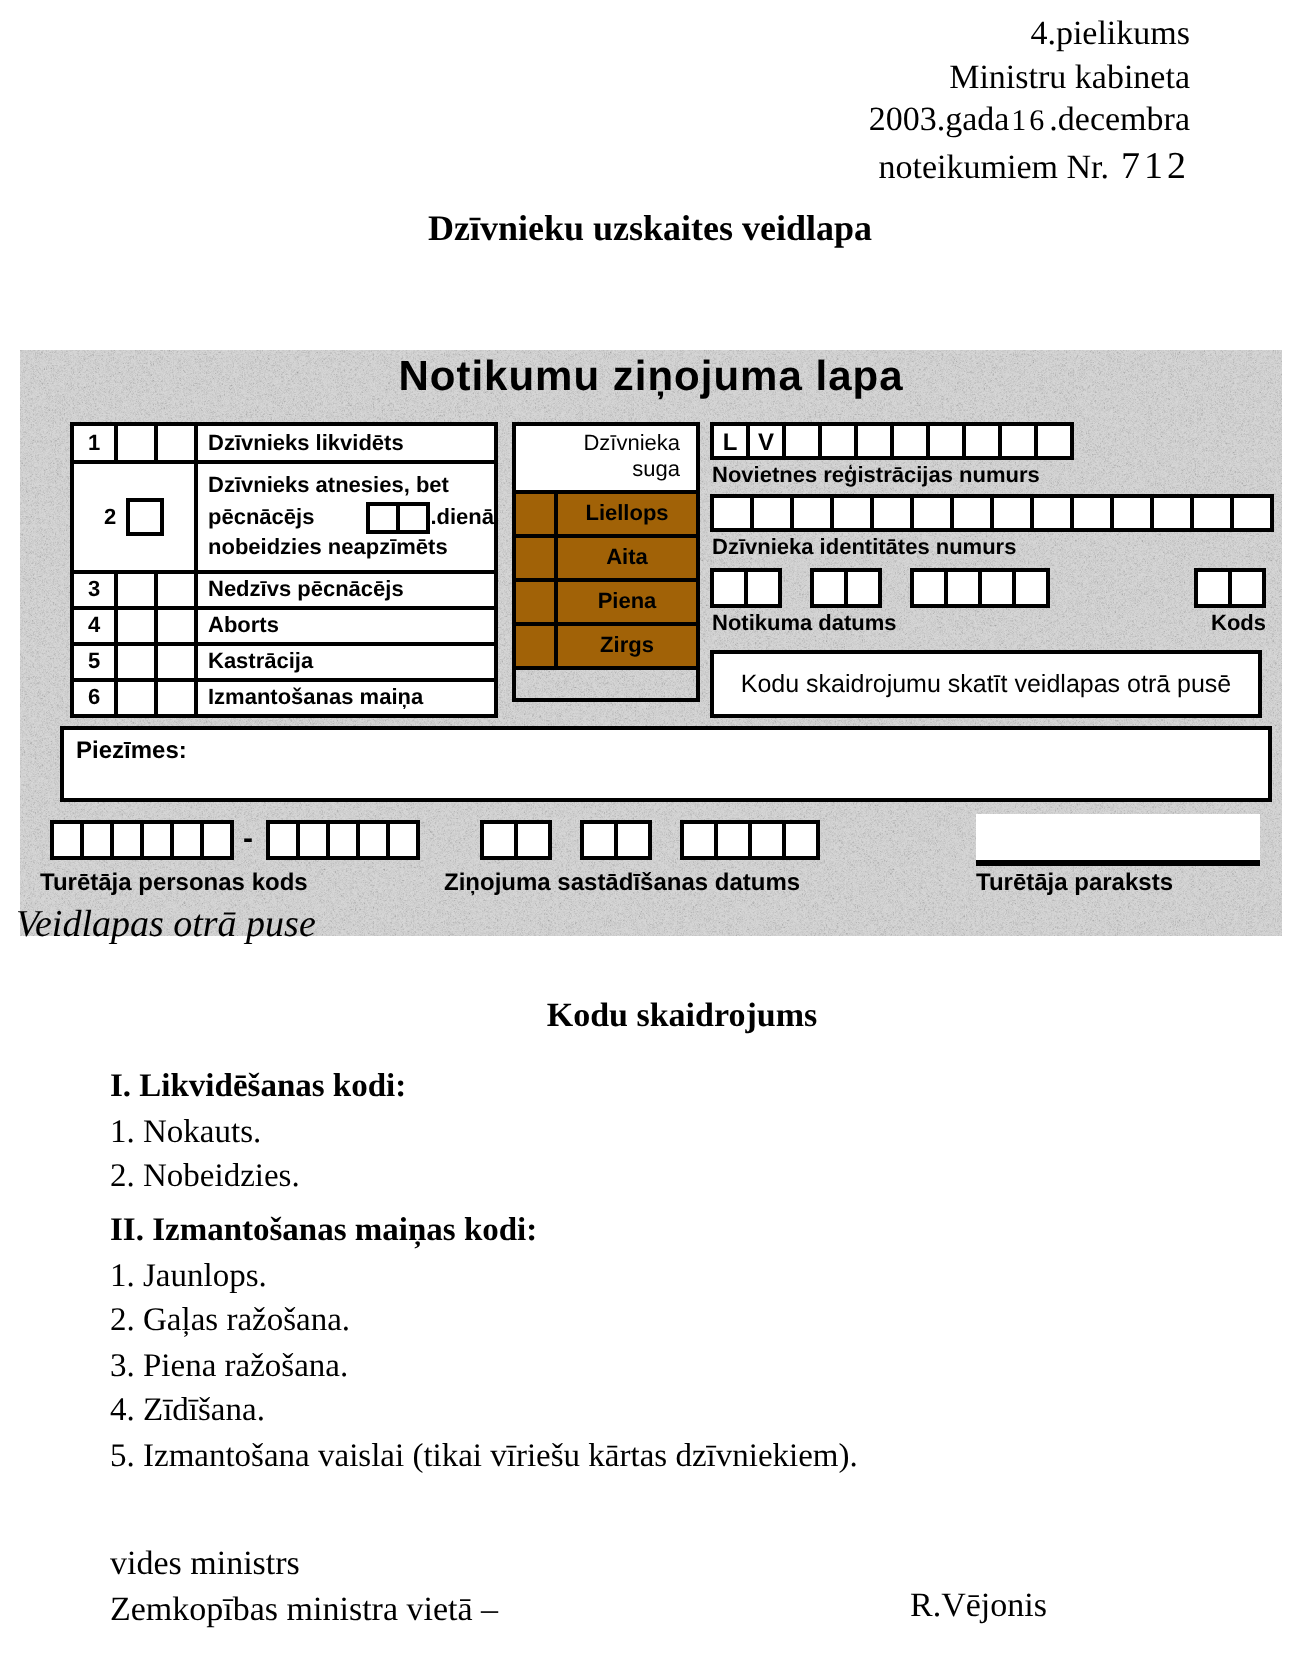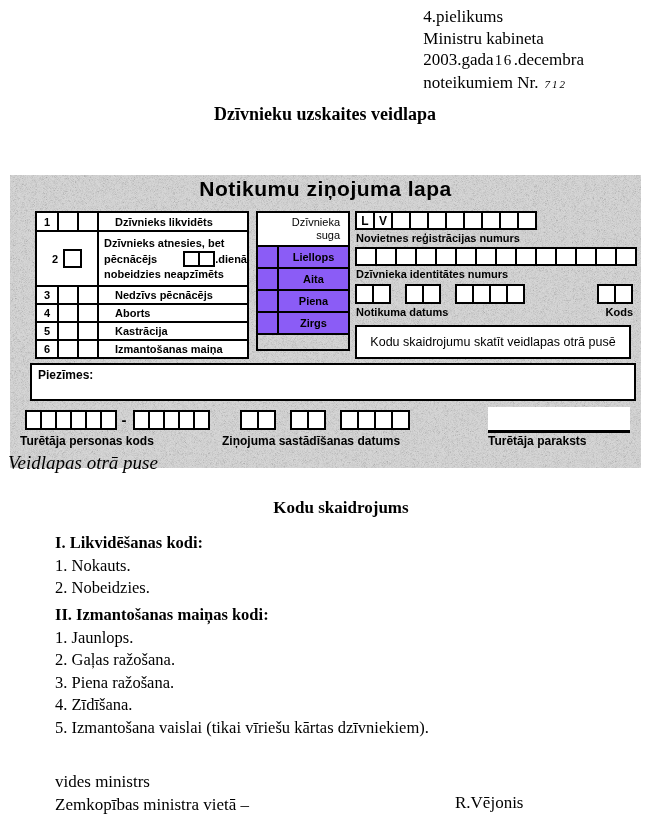--- a/index.html
+++ b/index.html
@@ -1,22 +1,22 @@
 <!DOCTYPE html>
 <html lang="lv"><head>
 <meta charset="utf-8">
 <style>
   html,body{margin:0;padding:0;background:#fff;}
   .page{position:relative;width:650px;height:827px;background:#fff;color:#000;
         font-family:"Liberation Serif",serif;overflow:hidden;}
 
   
-  .annex{position:absolute;top:6px;right:66px;
+  .annex{position:absolute;top:6px;right:55px;text-align:right;
          font-size:17px;line-height:21.5px;}
-  .filled{letter-spacing:2px;font-size:11px;margin-left:6px;font-style:italic;}
+  .filled{letter-spacing:2px;font-size:19px;margin-left:6px;}
   .filled-mid{letter-spacing:1.5px;font-size:15px;margin:0 1px;}
 
   .doc-title{position:absolute;top:104px;left:0;width:100%;text-align:center;
              font-weight:bold;font-size:18px;}
 
   
   .form{position:absolute;left:10px;top:147px;width:631px;height:293px;margin-top:28px;}
   .form-noise{position:absolute;left:0;top:0;}
   .form-header{position:absolute;left:0;top:2px;width:100%;text-align:center;
                font:bold 21px "Liberation Sans",sans-serif;letter-spacing:.5px;}
@@ -26,41 +26,41 @@
              border:2px solid #000;box-sizing:border-box;
              font-family:"Liberation Sans",sans-serif;}
   .evt-row{display:flex;background:#fff;border-bottom:2px solid #000;height:16px;}
   .evt-row.h1{height:17px;}
   .evt-row:last-child{border-bottom:none;}
   .evt-num{width:20px;flex:0 0 20px;border-right:2px solid #000;display:flex;
            align-items:center;justify-content:center;font-weight:bold;font-size:11px;}
   .evt-pair{width:38px;flex:0 0 38px;border-right:2px solid #000;display:flex;}
   .evt-pair span{flex:1;}
   .evt-pair span + span{border-left:2px solid #000;}
-  .evt-label{flex:1;display:flex;align-items:center;padding-left:16px;
+  .evt-label{flex:1;display:flex;align-items:center;padding-left:5px;
              font-weight:bold;font-size:11px;}
   .evt-row2{display:flex;background:#fff;border-bottom:2px solid #000;height:53px;}
   .evt2-left{width:60px;flex:0 0 60px;border-right:2px solid #000;display:flex;
              align-items:center;justify-content:center;gap:5px;
              font-weight:bold;font-size:11px;}
   .chk{width:15px;height:15px;border:2px solid #000;background:#fff;}
   .evt2-label{flex:1;padding:4px 0 12px 5px;font-weight:bold;font-size:11px;line-height:15px;}
   .l2{display:flex;align-items:center;}
   .mini-box{display:inline-flex;margin:0 0 0 26px;}
   .mini-box span{width:13px;height:12px;border:2px solid #000;background:#fff;}
   .mini-box span + span{border-left:none;}
 
   
   .sp-table{position:absolute;left:246px;top:36px;width:94px;height:140px;
             border:2px solid #000;box-sizing:border-box;
             font-family:"Liberation Sans",sans-serif;}
   .sp-header{height:30px;background:#fff;border-bottom:2px solid #000;display:flex;
              align-items:center;justify-content:center;text-align:right;
              font-weight:normal;font-size:11px;line-height:13px;padding:1px 8px;}
-  .sp-row{display:flex;height:20px;border-bottom:2px solid #000;background:#8b5cf6;}
+  .sp-row{display:flex;height:20px;border-bottom:2px solid #000;background:#a16207;}
   .sp-cb{width:19px;flex:0 0 19px;border-right:2px solid #000;}
   .sp-label{flex:1;display:flex;align-items:center;justify-content:center;
             font-weight:bold;font-size:11px;}
 
   
   .rc{position:absolute;left:345px;top:36px;width:282px;
       font-family:"Liberation Sans",sans-serif;}
   .cellrow{display:flex;padding-left:2px;}
   .cell{margin-left:-2px;width:20px;height:19px;background:#fff;
         border:2px solid #000;box-sizing:border-box;display:flex;

